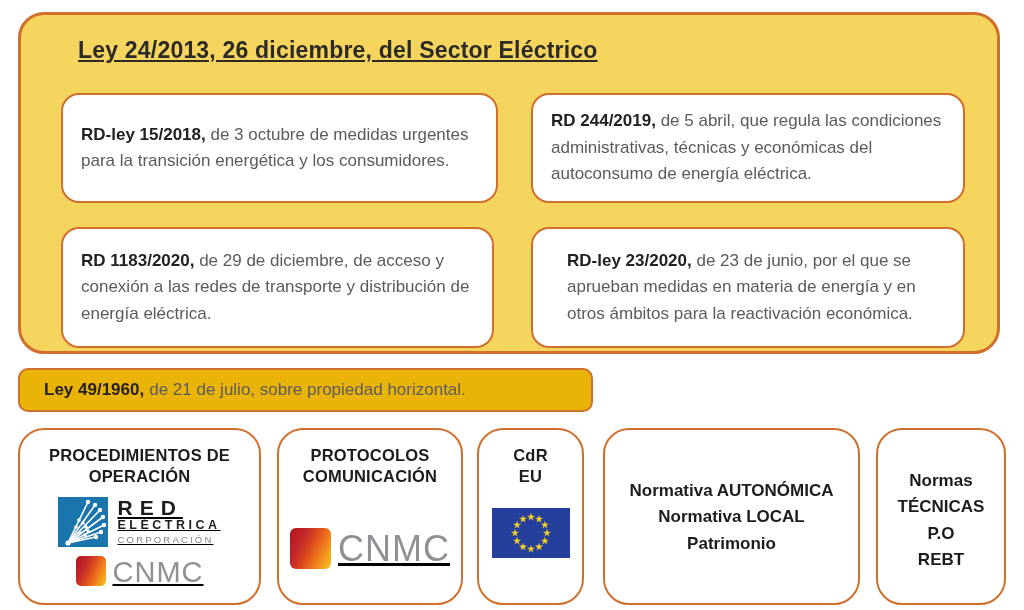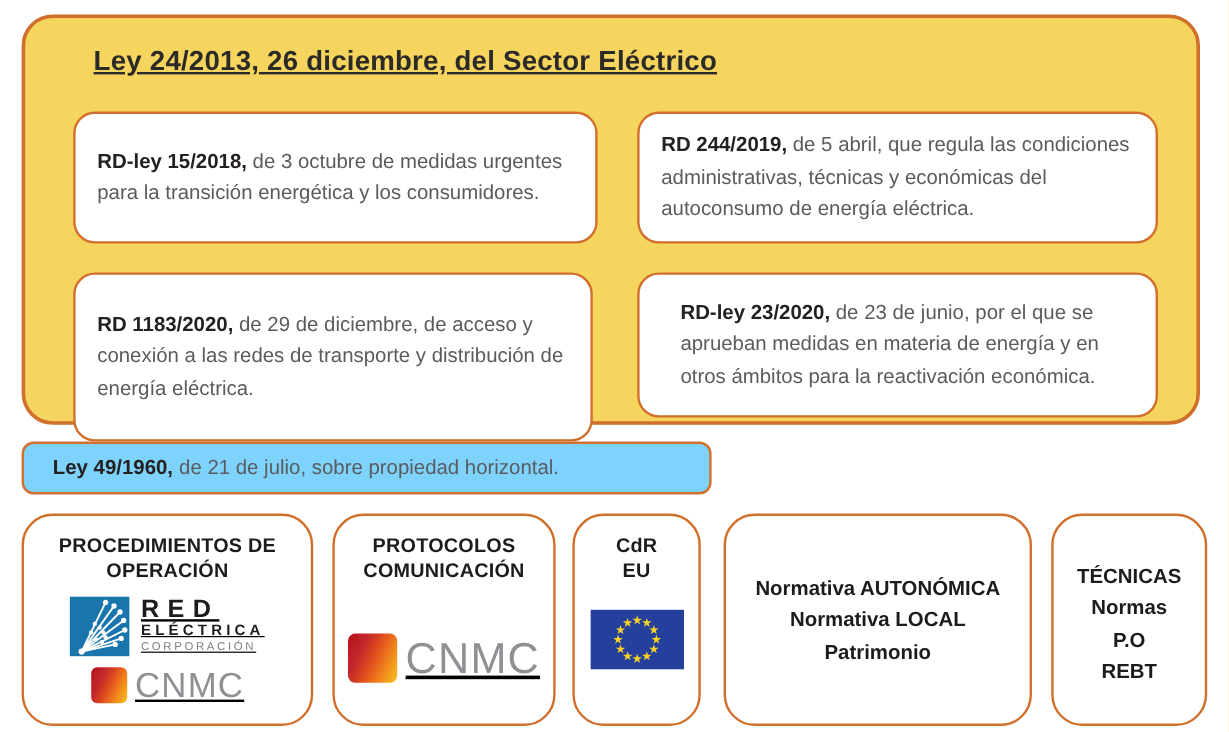--- a/index.html
+++ b/index.html
@@ -20,26 +20,26 @@
   }
   .law-card{
     position:absolute;background:#ffffff;border:2px solid #d1702d;border-radius:18px;
     box-sizing:border-box;display:flex;align-items:center;
     padding:10px 18px;
     font-size:17px;line-height:1.55;color:#5a5b5e;
   }
   .law-card b{color:#242120;}
   .card-1{left:40px;top:78px;width:437px;height:110px;}
   .card-2{left:510px;top:78px;width:434px;height:110px;}
-  .card-3{left:40px;top:212px;width:433px;height:141px;}
+  .card-3{left:40px;top:212px;width:433px;height:121px;}
   .card-4{left:510px;top:212px;width:434px;height:121px;}
   
   .ley-bar{
     position:absolute;left:18px;top:368px;width:575px;height:44px;
-    background:#7dd3fc;border:2px solid #d1702d;border-radius:10px;
+    background:#eab308;border:2px solid #d1702d;border-radius:10px;
     box-sizing:border-box;display:flex;align-items:center;padding-left:24px;
     font-size:17px;color:#5a5b5e;
   }
   .ley-bar b{color:#242120;margin-right:5px;}
   
   .bcard{
     position:absolute;top:428px;height:177px;background:#ffffff;
     border:2.5px solid #d1702d;border-radius:26px;box-sizing:border-box;
     text-align:center;
   }
@@ -185,18 +185,18 @@
 <div class="bcard bcard-d">
   <div class="stacklines lines-d">
     <div>Normativa AUTONÓMICA</div>
     <div>Normativa LOCAL</div>
     <div>Patrimonio</div>
   </div>
 </div>
 
 <div class="bcard bcard-e">
   <div class="stacklines lines-e">
+    <div>Normas</div>
     <div>TÉCNICAS</div>
-    <div>Normas</div>
     <div>P.O</div>
     <div>REBT</div>
   </div>
 </div>
 
 </body></html>

